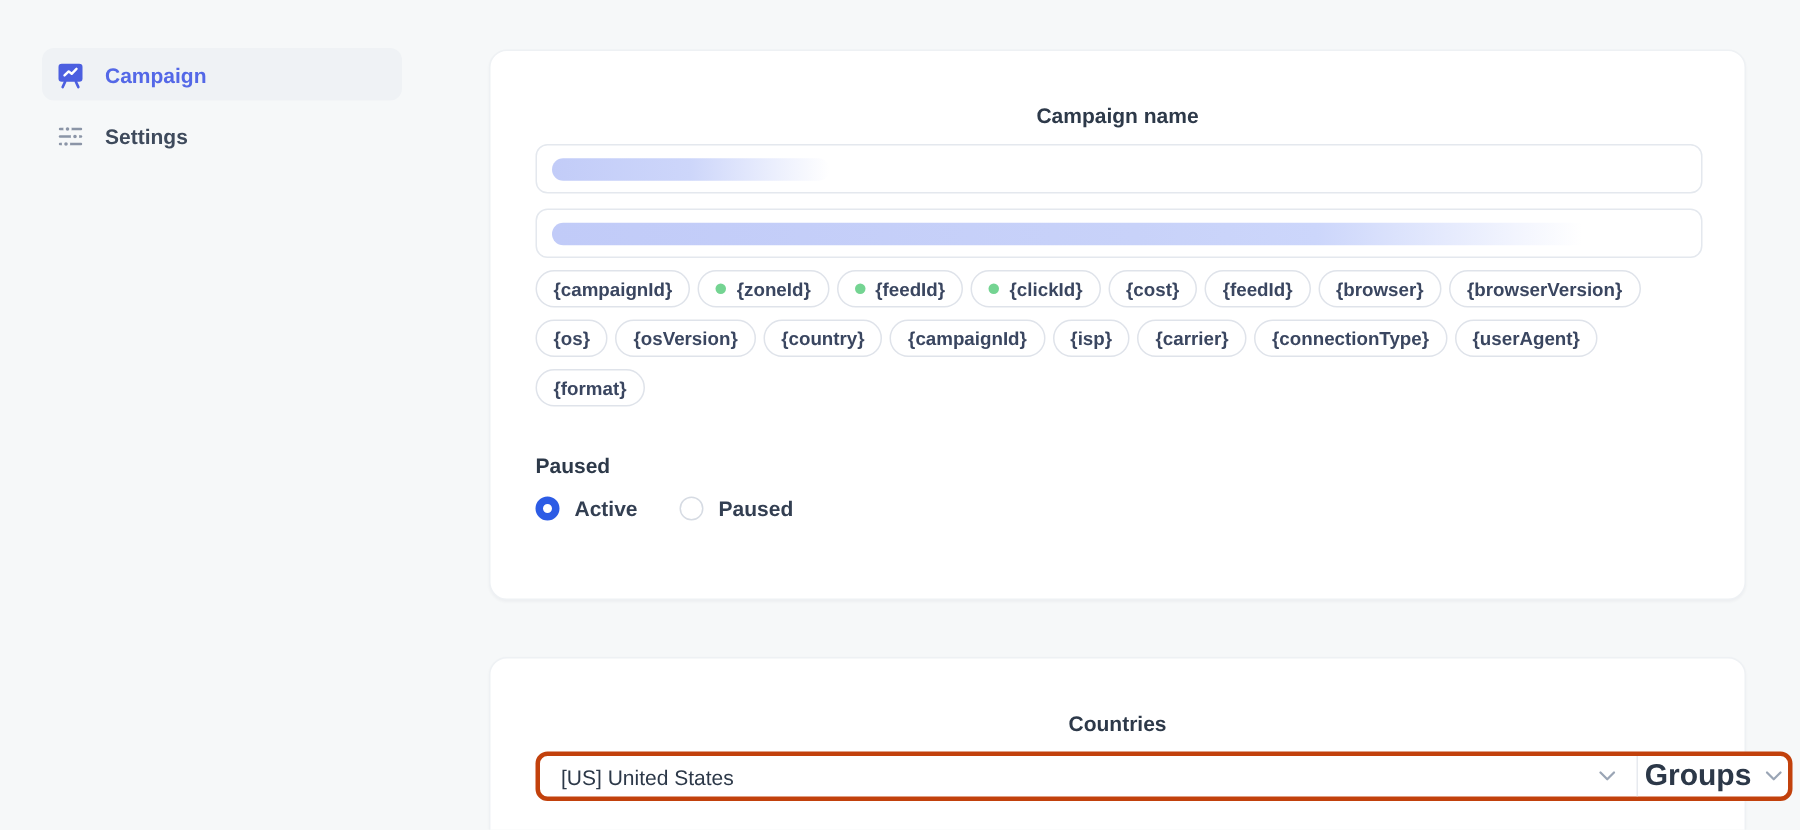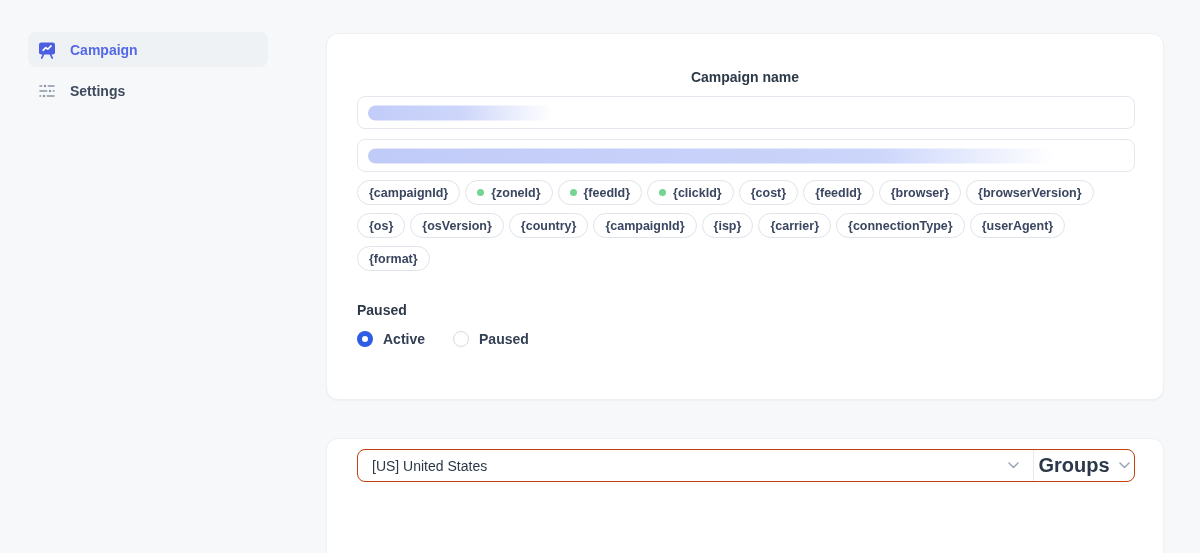--- a/index.html
+++ b/index.html
@@ -68,22 +68,22 @@
   .radio-opt { display:flex; align-items:center; cursor:pointer; margin-right:28px; }
   .radio {
     width:16px; height:16px; border-radius:50%; background:#fff;
     border:1px solid #d6dbe3; flex:0 0 auto;
   }
   .radio.checked { border:5px solid #2d5ce5; }
   .radio-label { margin-left:10px; font-size:14px; font-weight:600; color:#333f52; }
 
   
   .select-group {
-    margin-top:10px; width:778px; height:33px; display:flex; align-items:stretch;
-    background:#fff; border:1px solid #c2410c; border-radius:8px; overflow:hidden;
+    margin-top:10px; width:838px; height:33px; display:flex; align-items:stretch;
+    background:#fff; border:3px solid #c2410c; border-radius:8px; overflow:hidden;
   }
   .country-select {
     flex:1; display:flex; align-items:center; justify-content:space-between;
     padding:0 14px; cursor:pointer;
   }
   .select-value { font-size:14px; color:#2c3848; }
   .vdivider { width:1px; background:#e7eaef; }
   .groups-btn {
     width:100px; display:flex; align-items:center; justify-content:center; gap:9px;
     cursor:pointer; font-size:20px; font-weight:600; color:#2c3848;
@@ -236,20 +236,21 @@
         <label class="radio-opt">
           <span class="radio"></span>
           <span class="radio-label">Paused</span>
         </label>
       </div>
 
   </section>
 
   <section class="card card-2">
 
+    <div class="field-label mt-lab1">Countries</div>
 
     <div class="select-group">
       <div class="country-select">
         <span class="select-value">[US] United States</span>
         <svg class="chev" width="11" height="7" viewBox="0 0 11 7">
           <polyline points="1,1 5.5,5.5 10,1" fill="none" stroke="#9aa5b5" stroke-width="1.5" stroke-linecap="round" stroke-linejoin="round"></polyline>
         </svg>
       </div>
       <div class="vdivider"></div>
       <div class="groups-btn">

